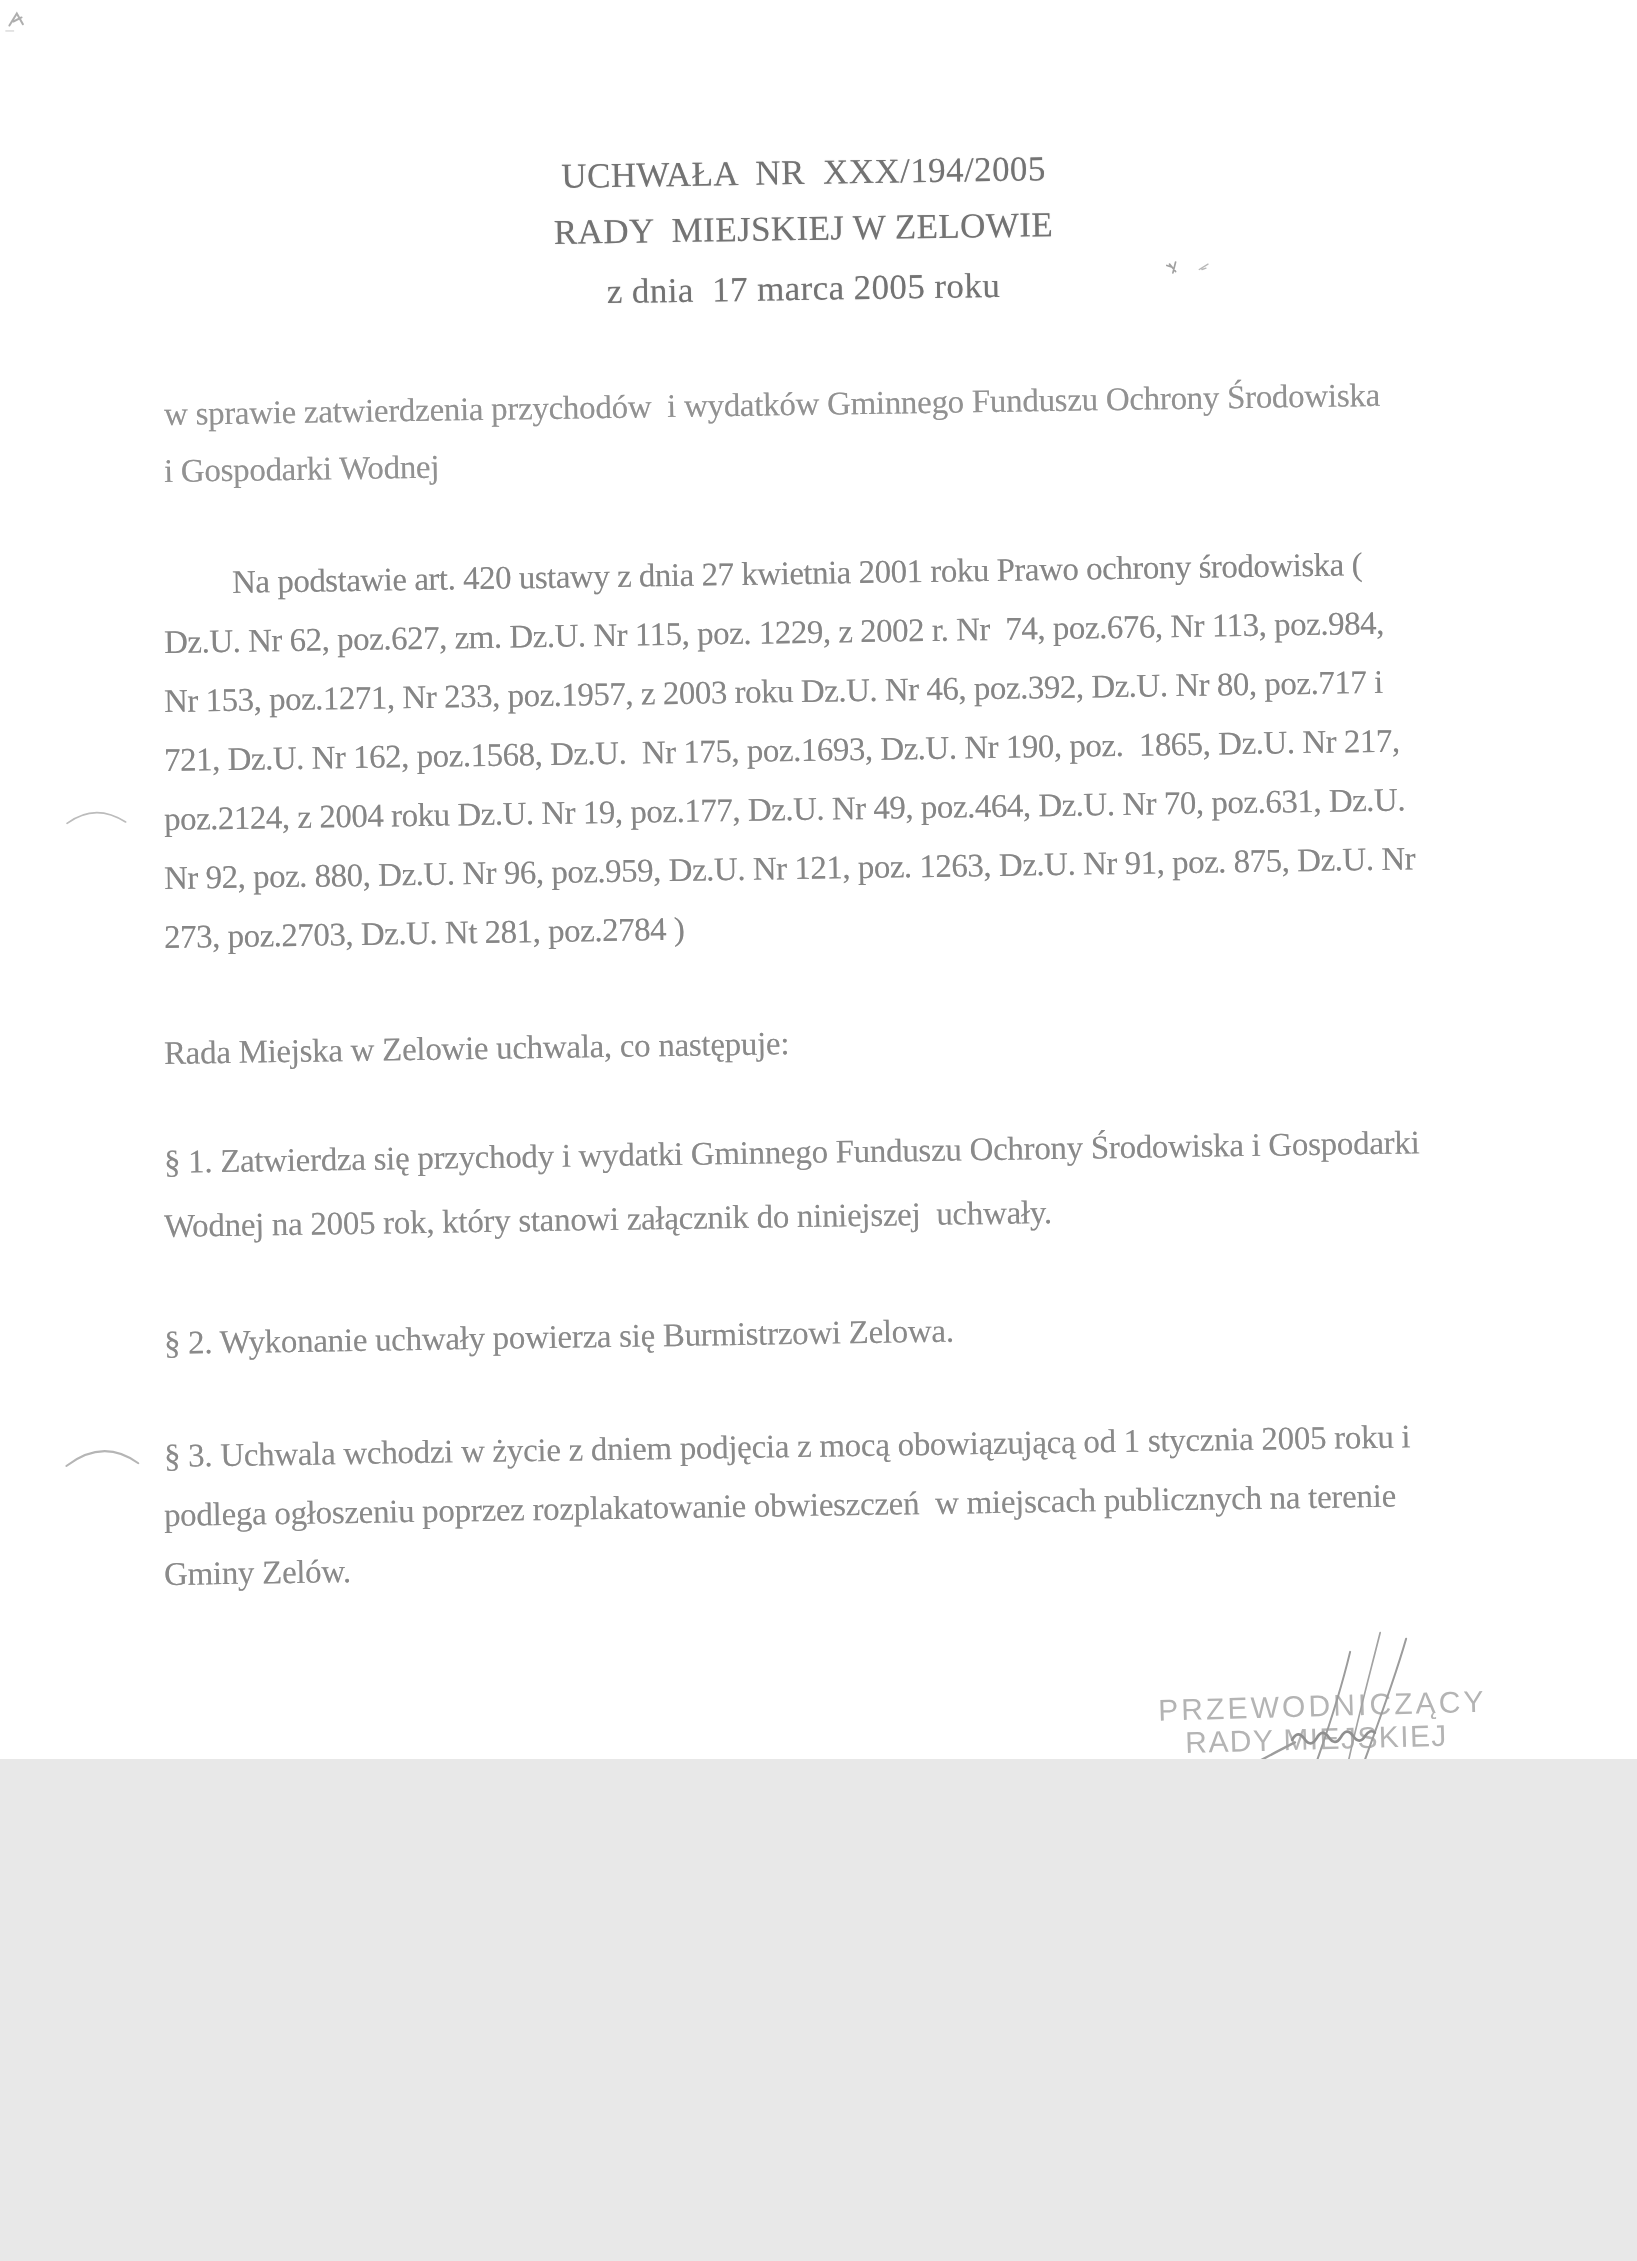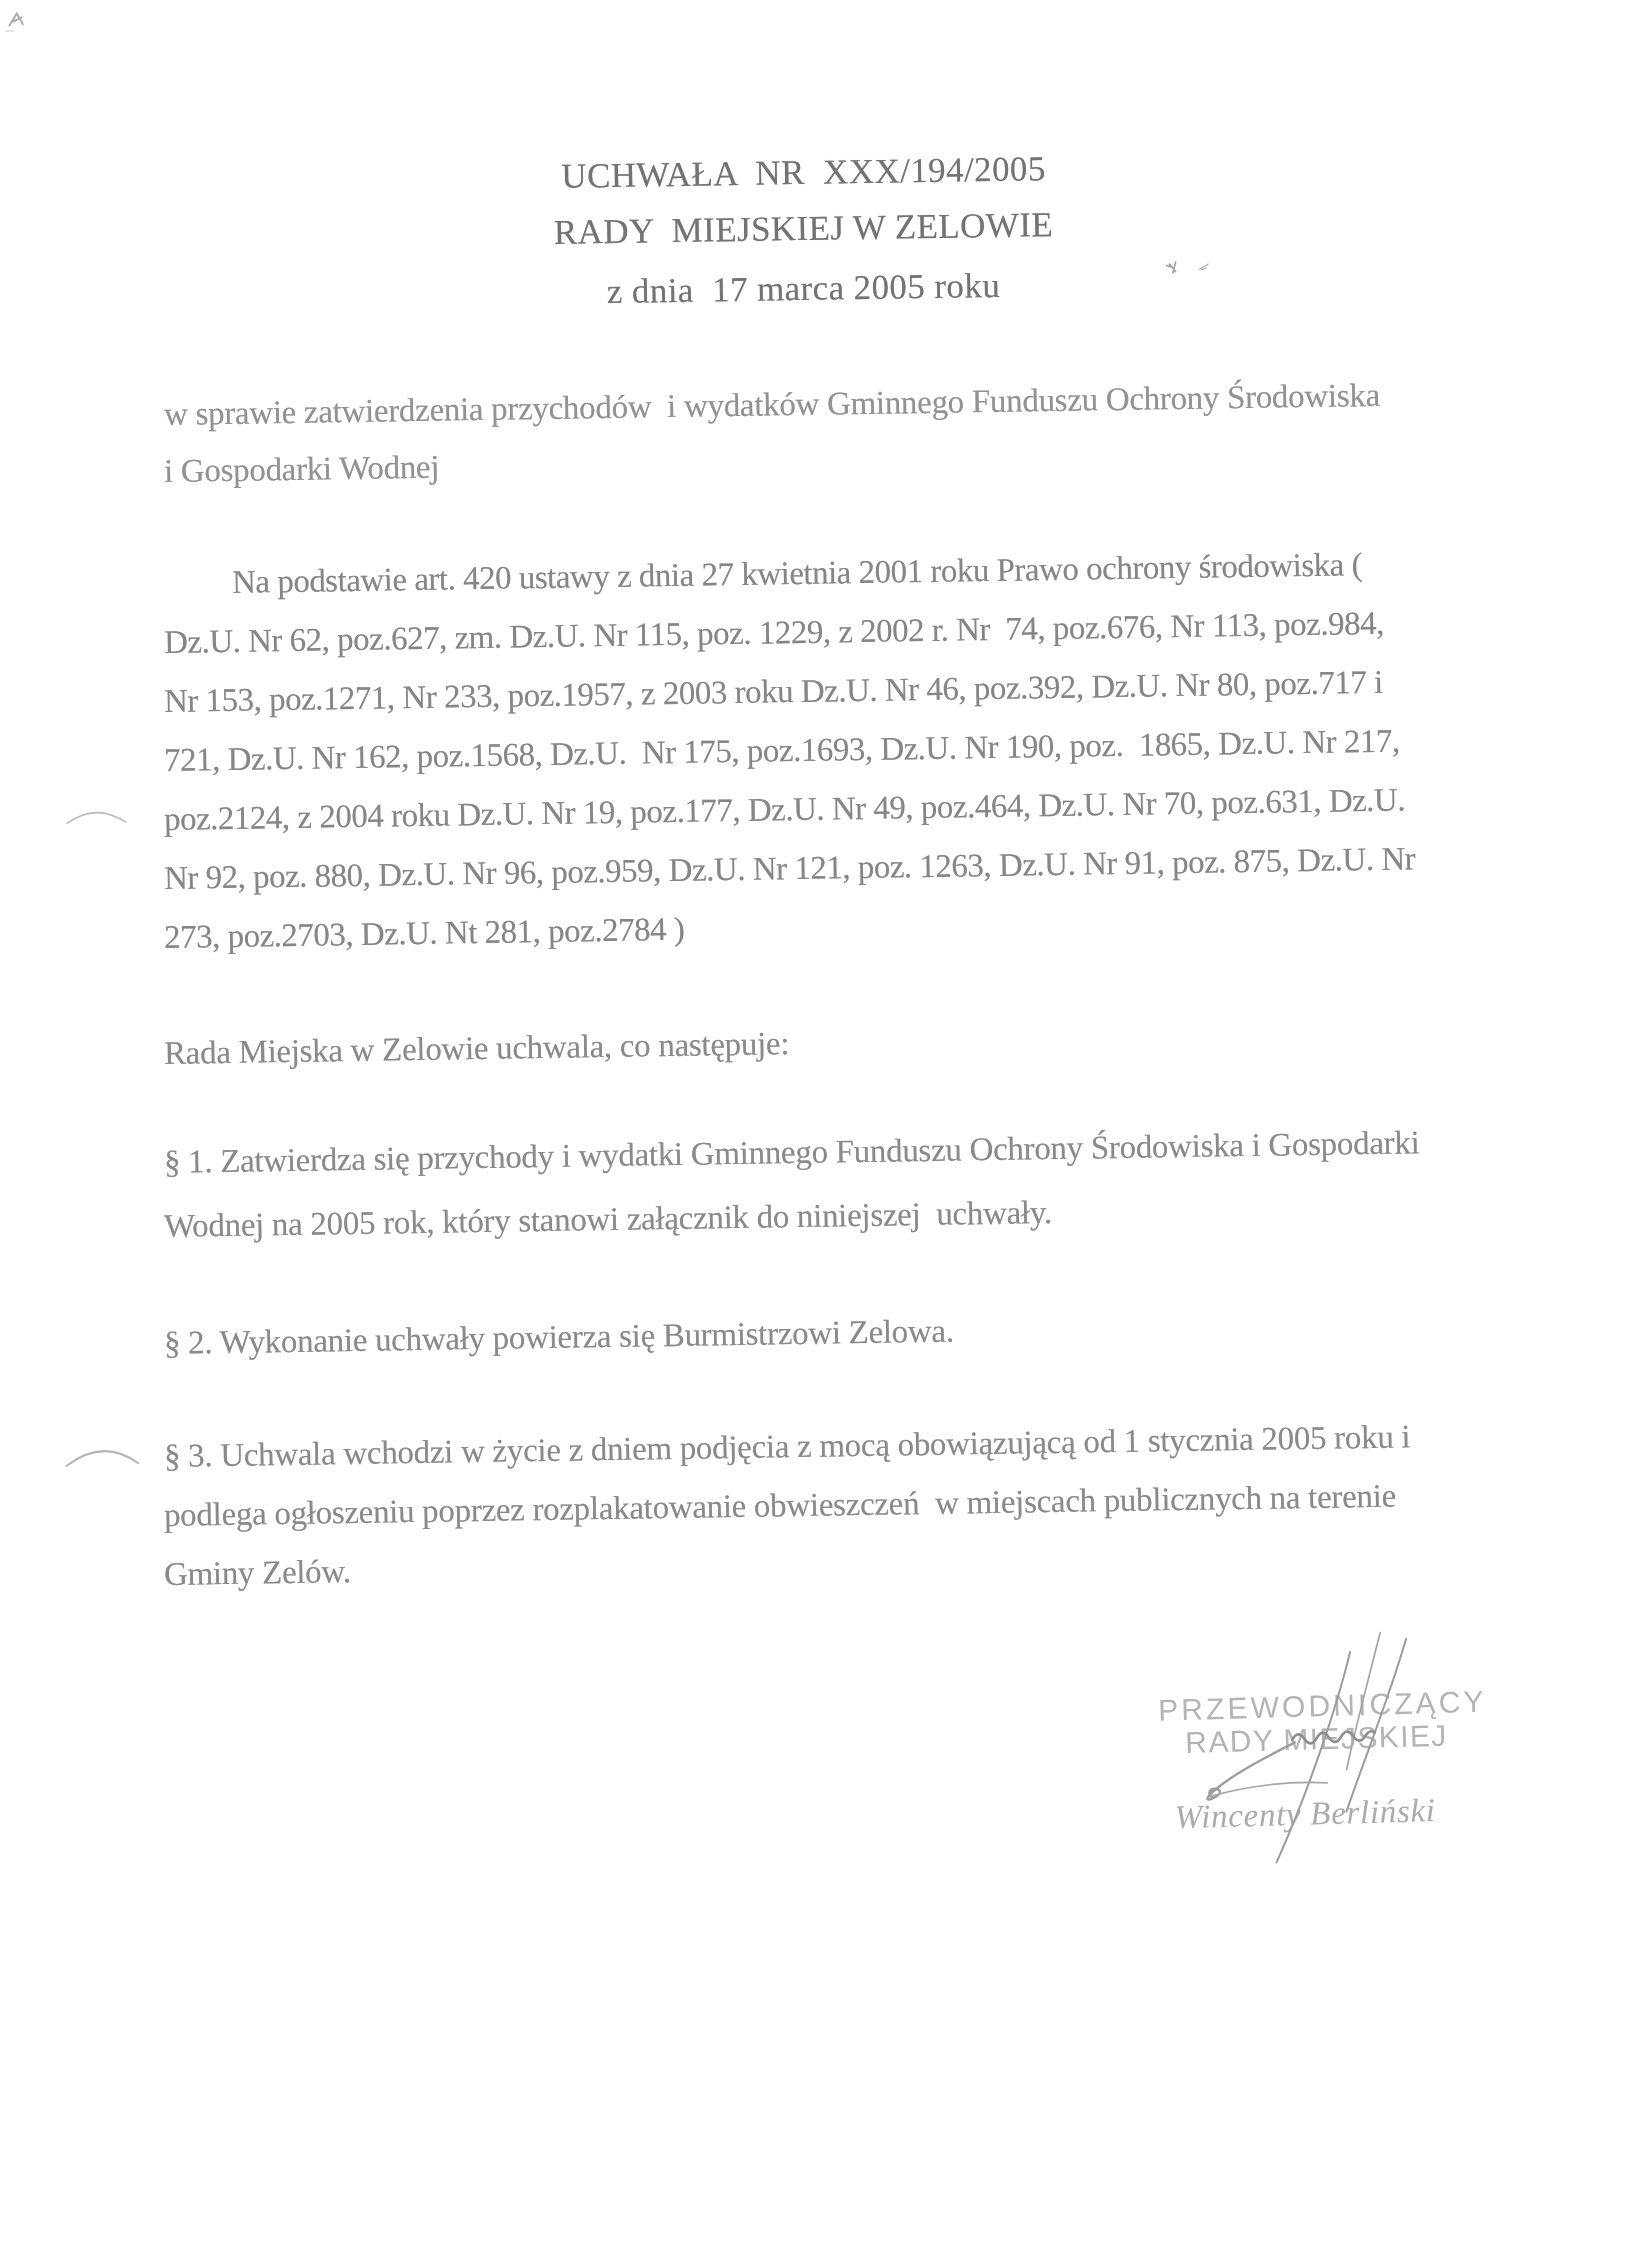--- a/index.html
+++ b/index.html
@@ -1,18 +1,18 @@
 <!DOCTYPE html>
 <html style="font-size:11px"><head>
 <meta charset="utf-8">
 <style>
   html,body{margin:0;padding:0;background:#e8e8e8;}
   .page{
     position:relative;
-    width:1637px;height:2261px;
+    width:1637px;height:1759px;
     background:#ffffff;
     overflow:hidden;
     font-family:"Liberation Serif","DejaVu Serif",serif;
   }
   .line{
     position:absolute;
     white-space:pre;
     line-height:1;
     transform:rotate(-0.9deg);
     transform-origin:0 50%;

